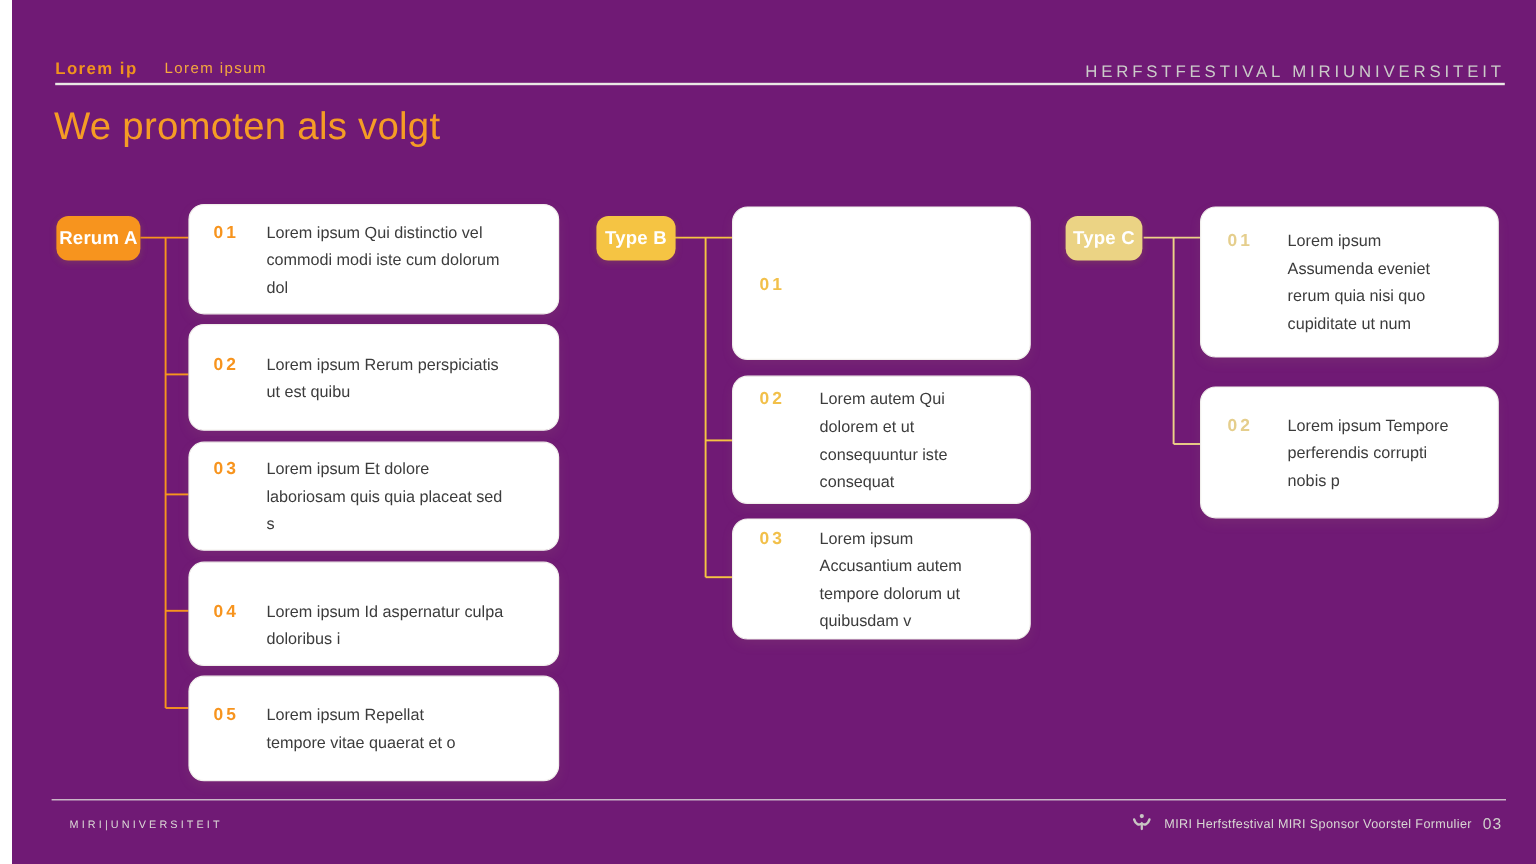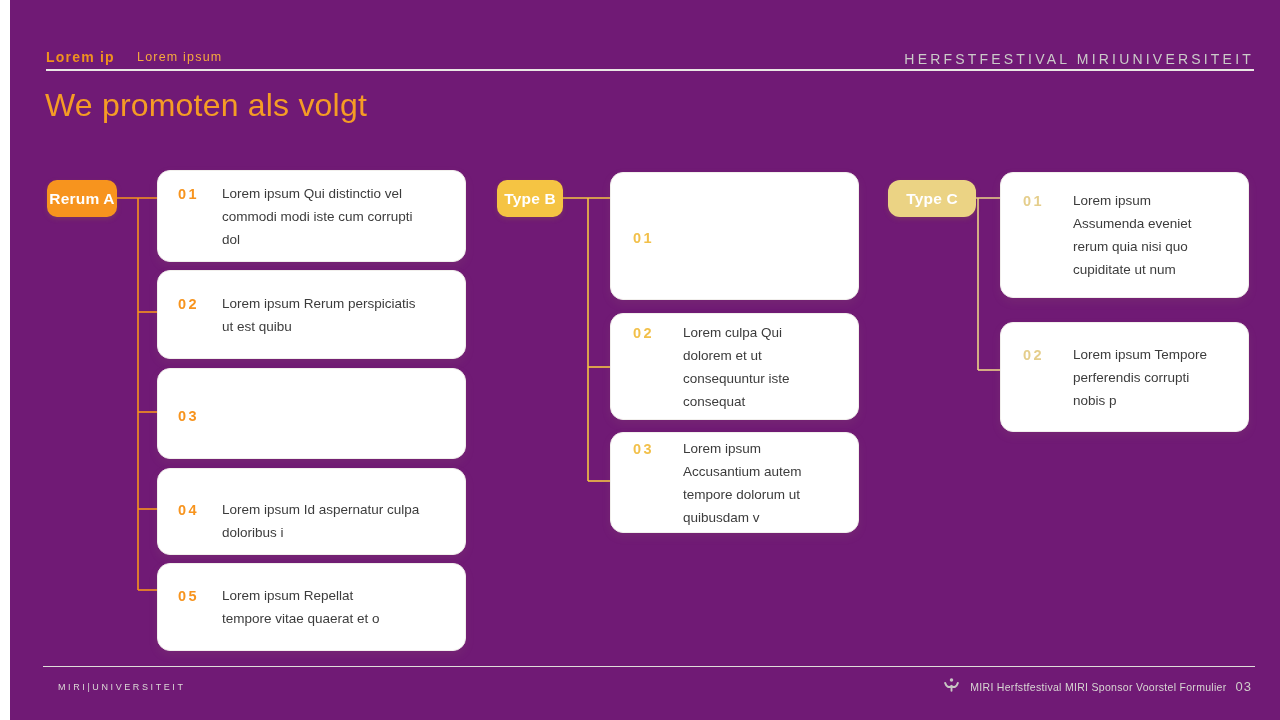--- a/index.html
+++ b/index.html
@@ -57,21 +57,21 @@
     position: absolute;
     height: 37px;
     border-radius: 10px;
     color: #ffffff;
     font-size: 15.5px; font-weight: bold; letter-spacing: 0.2px;
     display: flex; align-items: center; justify-content: center;
     box-shadow: 0 2px 5px rgba(150,120,60,0.25);
   }
   .type-btn-a { left: 37px;  top: 180px; width: 70px; background: #F7941E; }
   .type-btn-b { left: 487px; top: 180px; width: 66px; background: #F5C443; }
-  .type-btn-c { left: 878px; top: 180px; width: 88px; background: #EBD384; border-radius: 12px; }
+  .type-btn-c { left: 878px; top: 180px; width: 64px; background: #EBD384; }
 
   
   .card {
     position: absolute;
     background: #ffffff;
     border: 1px solid #F1EFEC;
     border-radius: 13px;
     box-shadow: 0 4px 10px rgba(170,150,110,0.10);
     display: flex;
     align-items: center;
@@ -161,34 +161,37 @@
       <path d="M968 370 H990"></path>
     </g>
   </svg>
 
   <div class="type-btn type-btn-a">Rerum A</div>
   <div class="col-a">
     <div class="card card-a1">
       <div class="card-row">
         <span class="card-num">01</span>
         <span class="card-text">Lorem ipsum Qui distinctio vel
-commodi modi iste cum corrupti
+commodi modi iste cum dolorum
 dol</span>
       </div>
     </div>
     <div class="card card-a2">
       <div class="card-row">
         <span class="card-num">02</span>
         <span class="card-text">Lorem ipsum Rerum perspiciatis
 ut est quibu</span>
       </div>
     </div>
     <div class="card card-a3">
       <div class="card-row">
         <span class="card-num">03</span>
+        <span class="card-text">Lorem ipsum Et dolore
+laboriosam quis quia placeat sed
+s</span>
       </div>
     </div>
     <div class="card card-a4">
       <div class="card-row">
         <span class="card-num">04</span>
         <span class="card-text">Lorem ipsum Id aspernatur culpa
 doloribus i</span>
       </div>
     </div>
     <div class="card card-a5">
@@ -203,21 +206,21 @@
   <div class="type-btn type-btn-b">Type B</div>
   <div class="col-b">
     <div class="card card-b1">
       <div class="card-row">
         <span class="card-num">01</span>
       </div>
     </div>
     <div class="card card-b2">
       <div class="card-row">
         <span class="card-num">02</span>
-        <span class="card-text">Lorem culpa Qui
+        <span class="card-text">Lorem autem Qui
 dolorem et ut
 consequuntur iste
 consequat</span>
       </div>
     </div>
     <div class="card card-b3">
       <div class="card-row">
         <span class="card-num">03</span>
         <span class="card-text">Lorem ipsum
 Accusantium autem

